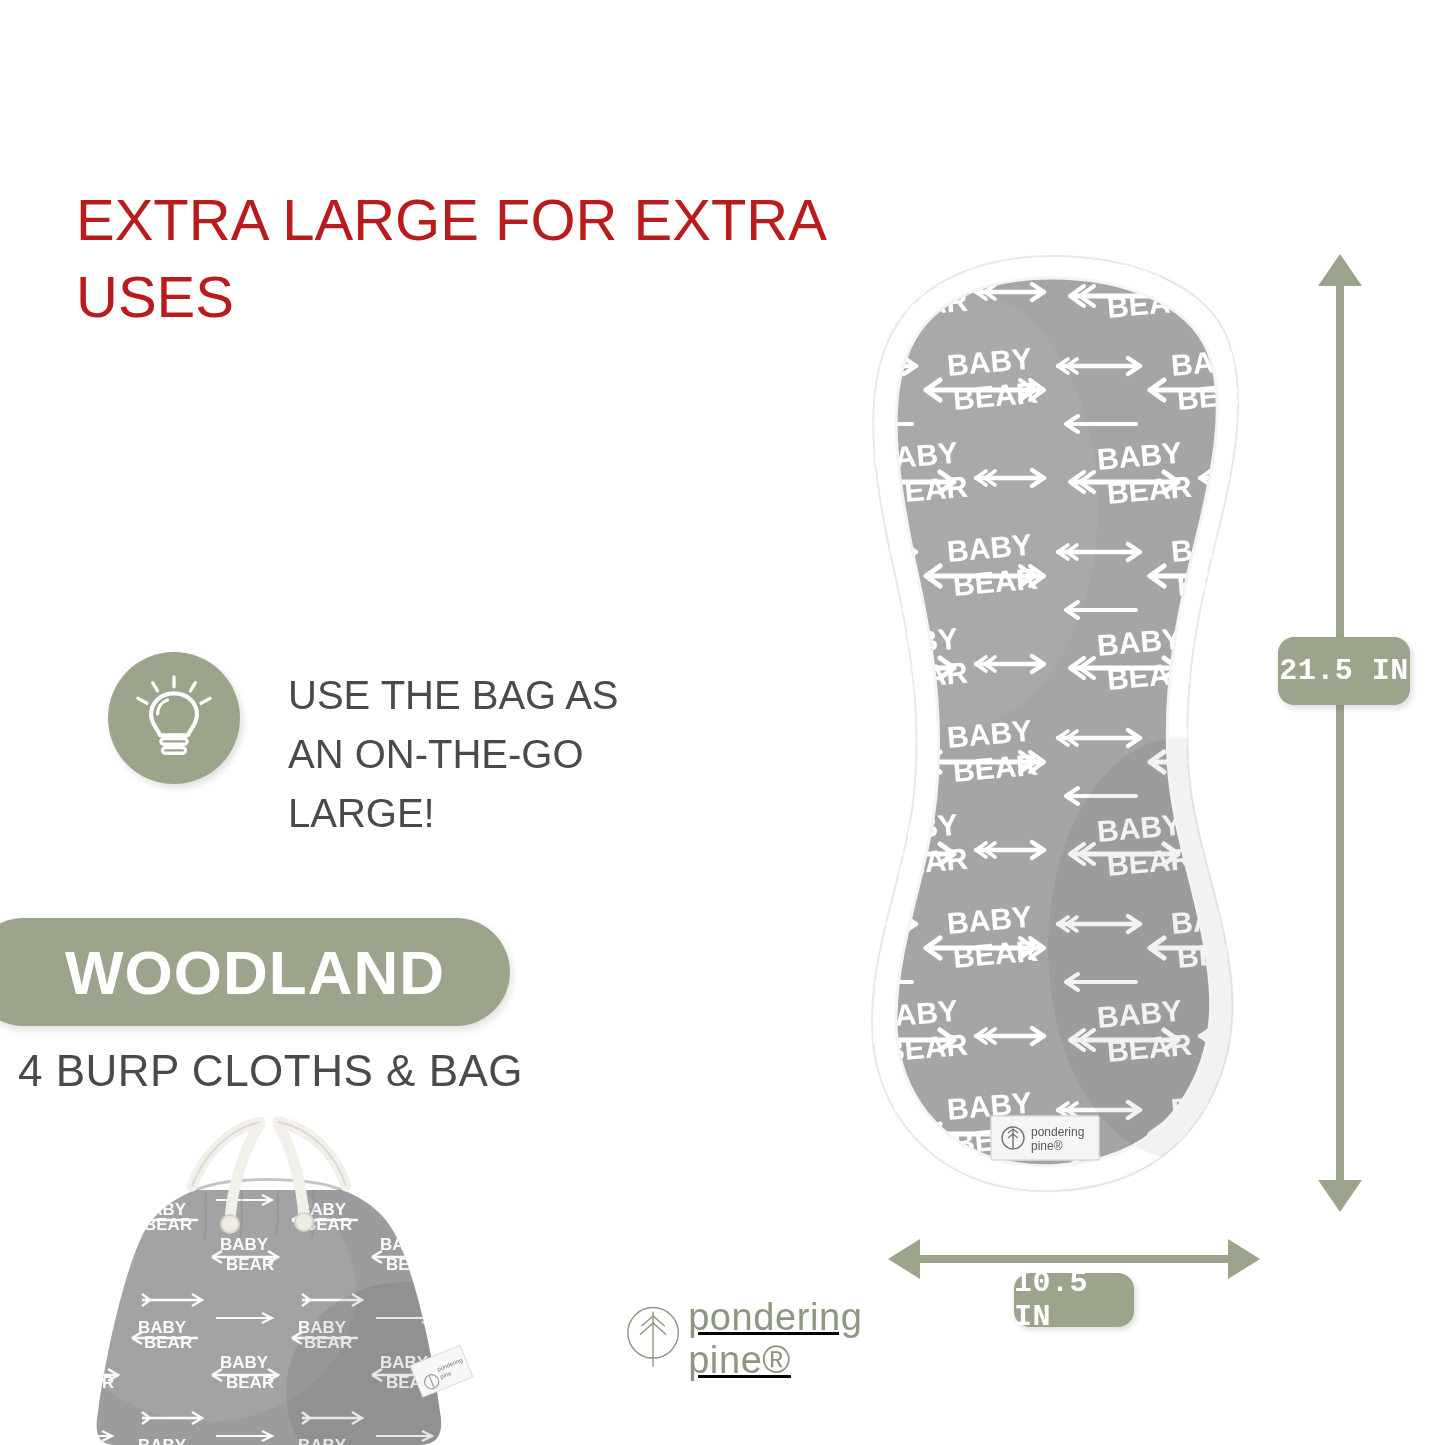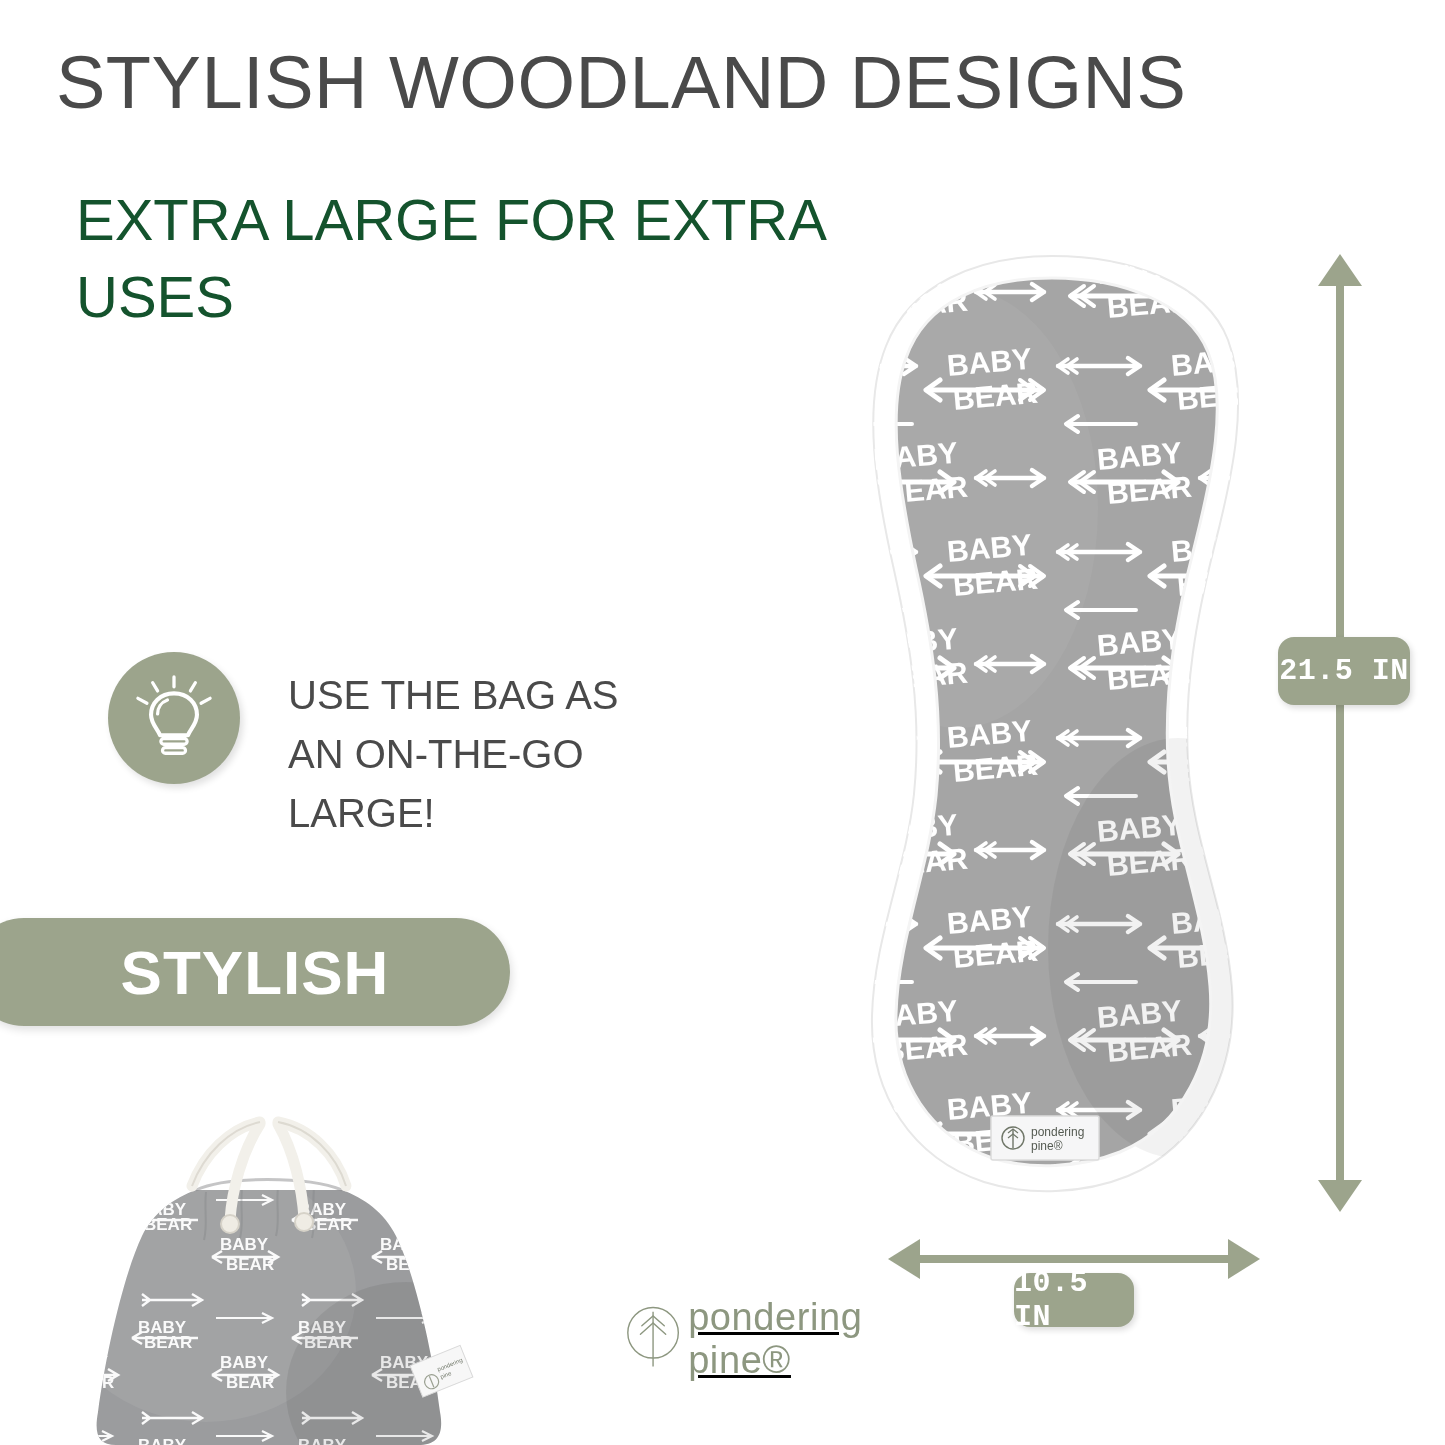--- a/index.html
+++ b/index.html
@@ -29,21 +29,21 @@
     font-weight: 400;
     white-space: nowrap;
   }
   .sub-title {
     position: absolute;
     left: 76px;
     top: 182px;
     width: 760px;
     font-size: 58px;
     line-height: 1.32;
-    color: #14532d;
+    color: #b91c1c;
     font-weight: 400;
   }
 
   
   .feature {
     position: absolute;
     display: flex;
     align-items: flex-start;
   }
   .feature-icon {
@@ -132,21 +132,20 @@
     letter-spacing: 0.6px;
   }
 
   svg { display: block; }
 </style>
 </head>
 <body>
 
 <div id="page">
 
-  <div class="main-title">STYLISH WOODLAND DESIGNS</div>
   <div class="sub-title">EXTRA LARGE FOR
 EXTRA USES</div>
 
 
   <div class="feature" style="left:108px; top:652px; width:700px;">
     <div class="feature-icon">
       <svg width="82" height="86" viewBox="0 0 100 104">
         <path d="M50 22 C33 22 22 34 22 48 C22 59 30 65 33 73 L67 73 C70 65 78 59 78 48 C78 34 67 22 50 22 Z" fill="none" stroke="#fff" stroke-width="5" stroke-linejoin="round"></path>
         <path d="M42 30 C34 33 30 40 30 47" fill="none" stroke="#fff" stroke-width="4" stroke-linecap="round"></path>
         <rect x="34" y="77" width="32" height="7" rx="3.5" fill="none" stroke="#fff" stroke-width="4"></rect>
@@ -157,22 +156,23 @@
         <line x1="6" y1="28" x2="17" y2="34" stroke="#fff" stroke-width="4" stroke-linecap="round"></line>
         <line x1="94" y1="28" x2="83" y2="34" stroke="#fff" stroke-width="4" stroke-linecap="round"></line>
       </svg>
     </div>
     <div class="feature-text">USE THE BAG AS
 AN ON-THE-GO
 LARGE!</div>
   </div>
 
   <div class="includes-banner">
-    <span>STYLISH</span>
+    <span>WOODLAND</span>
   </div>
+  <div class="includes-sub">4 BURP CLOTHS &amp; BAG</div>
 
   <svg style="position:absolute; left:46px; top:1112px;" width="440" height="333" viewBox="0 0 440 333">
     <defs>
       <clipPath id="bagClip">
         <path d="M150 78 C128 86 108 100 96 124 C78 162 60 240 52 300 C48 322 52 333 70 333 L372 333 C392 333 398 322 394 300 C386 236 368 160 350 124 C338 100 318 86 296 78 Z"></path>
       </clipPath>
       <pattern id="bearPat" x="0" y="0" width="160" height="118" patternUnits="userSpaceOnUse">
         <g fill="#ffffff" font-family="Liberation Sans, sans-serif" font-size="17" font-weight="bold">
           <text x="14" y="20">BABY</text>
           <text x="20" y="40">BEAR</text>

